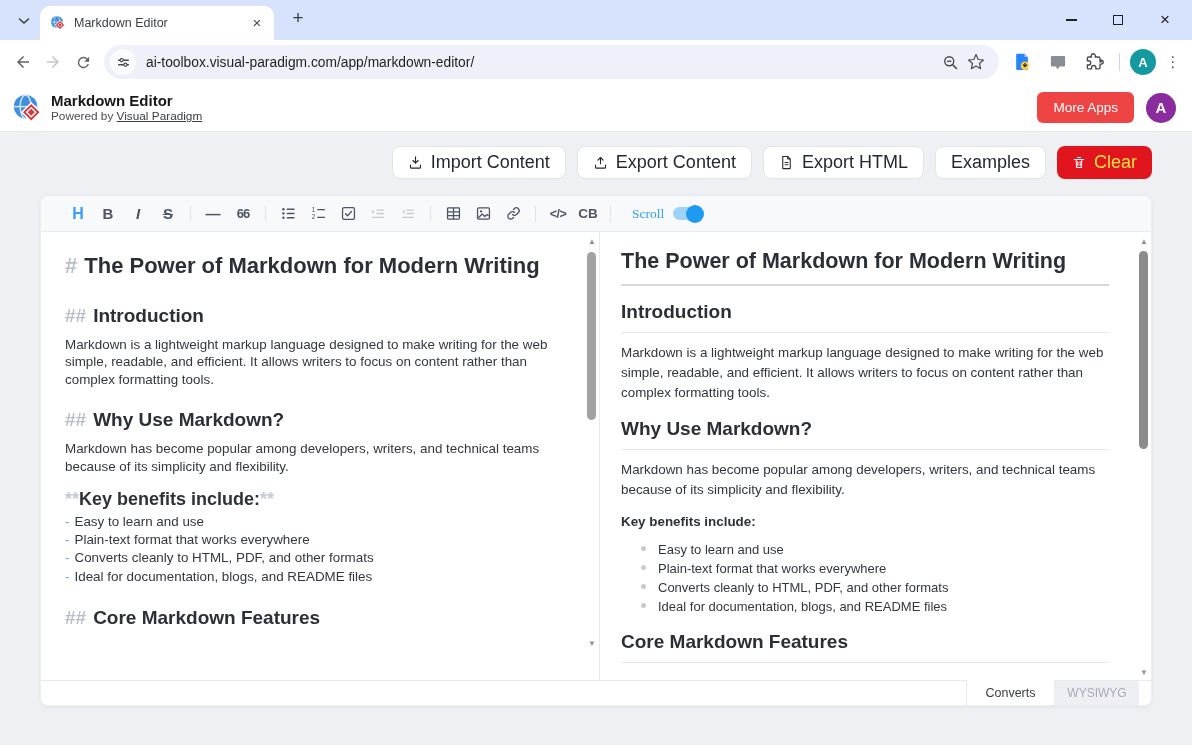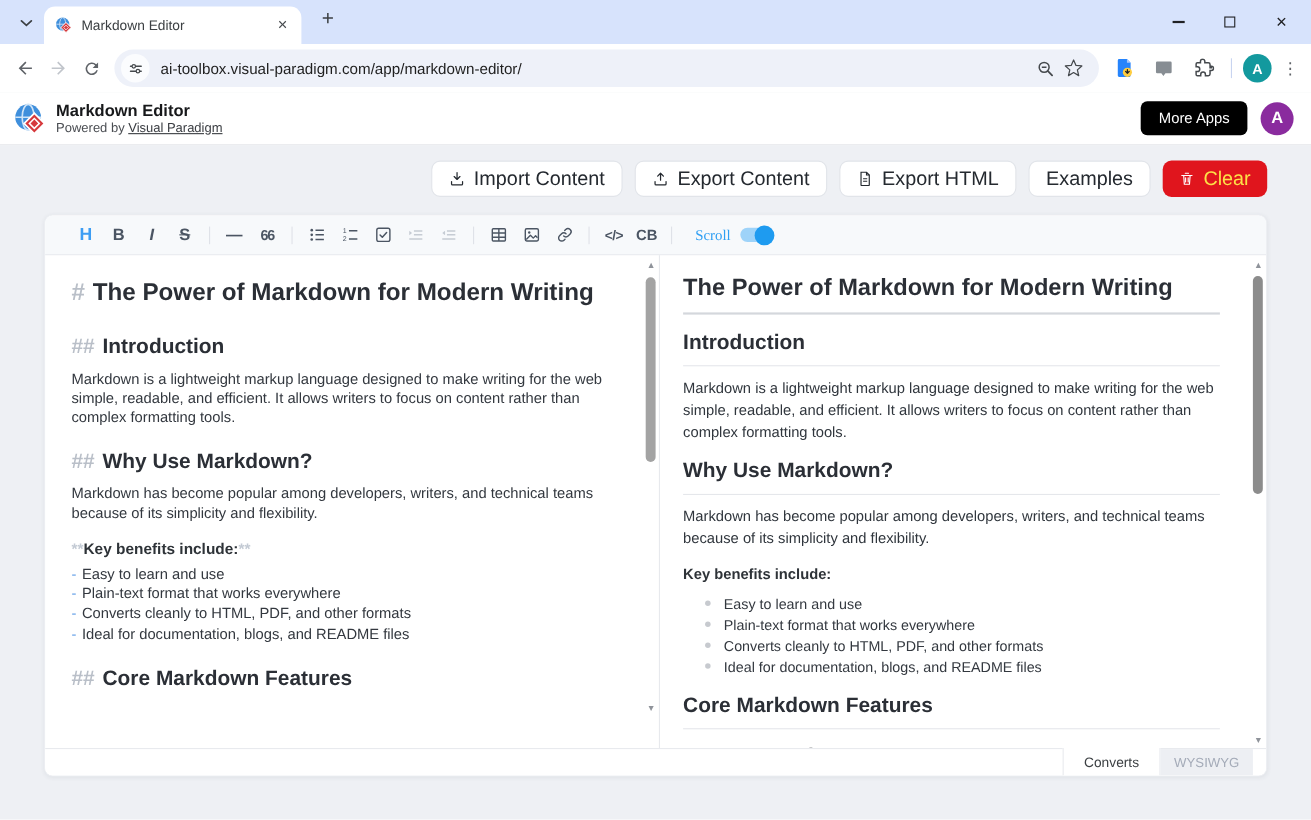--- a/index.html
+++ b/index.html
@@ -65,21 +65,21 @@
   .mdcontent { padding:16px 38px 0 24px; }
   .pane-divider { width:1px; background:#e7e9ed; }
   .pvpane { flex:1; position:relative; overflow:hidden; }
   .pvcontent { padding:0 42px 0 21px; }
 
   
   .md-h1 { font-size:22px; font-weight:bold; color:#2b2f36; line-height:36px; }
   .md-h2 { font-size:19px; font-weight:bold; color:#2b2f36; line-height:26px; margin-top:19px; }
   .marker { color:#b9bfc8; margin-right:7px; }
   .md-p { font-size:13.4px; color:#33383f; line-height:17.4px; margin-top:7px; }
-  .md-boldline { margin-top:16px; font-size:14px; line-height:17px; }
+  .md-boldline { margin-top:16px; font-size:18px; line-height:17px; }
   .stars { color:#c3cad4; font-weight:bold; }
   .md-strong { font-weight:bold; color:#2e3338; }
   .md-li { font-size:13.4px; color:#33383f; line-height:18.2px; }
   .dash { color:#64a0e8; margin-right:5px; }
 
   
   .pv-h1 { font-size:21.5px; font-weight:bold; color:#2b2f36; line-height:29px; padding:15px 0 8px; border-bottom:2px solid #d4d7dc; }
   .pv-h2 { font-size:19px; font-weight:bold; color:#2b2f36; line-height:24px; margin-top:14px; padding-bottom:8px; border-bottom:1px solid #e5e7eb; }
   .pv-p { font-size:13.4px; color:#30363d; line-height:20px; margin-top:10px; }
   .pv-bold { font-size:13.4px; font-weight:bold; color:#2e3338; margin-top:12px; line-height:20px; }
@@ -210,21 +210,21 @@
         <rect x="-7" y="-7" width="14" height="14" fill="#d6393c" stroke="#fff" stroke-width="1.6"></rect>
         <rect x="-3.4" y="-3.4" width="6.8" height="6.8" fill="none" stroke="#fff" stroke-width="1.5"></rect>
       </g>
     </svg>
   </span>
   <div class="apptitles">
     <div class="apptitle">Markdown Editor</div>
     <div class="powered"><span>Powered by </span><a href="#">Visual Paradigm</a></div>
   </div>
   <div class="spacer"></div>
-  <button class="moreapps" style="background:#000000">More Apps</button>
+  <button class="moreapps" style="background:#ef4444">More Apps</button>
   <span class="app-avatar" style="background:#8a2b9e">A</span>
 </div>
 
 <div class="actions">
   <button class="abtn">
     <svg width="15" height="15" viewBox="0 0 24 24">
         <path d="M12 3v10m0 0l-4.2-4.2M12 13l4.2-4.2" fill="none" stroke="#24292f" stroke-width="1.8" stroke-linecap="round" stroke-linejoin="round"></path>
         <path d="M4 16v3.5A1.5 1.5 0 0 0 5.5 21h13a1.5 1.5 0 0 0 1.5-1.5V16" fill="none" stroke="#24292f" stroke-width="1.8" stroke-linecap="round"></path>
       </svg>
     <span>Import Content</span>

